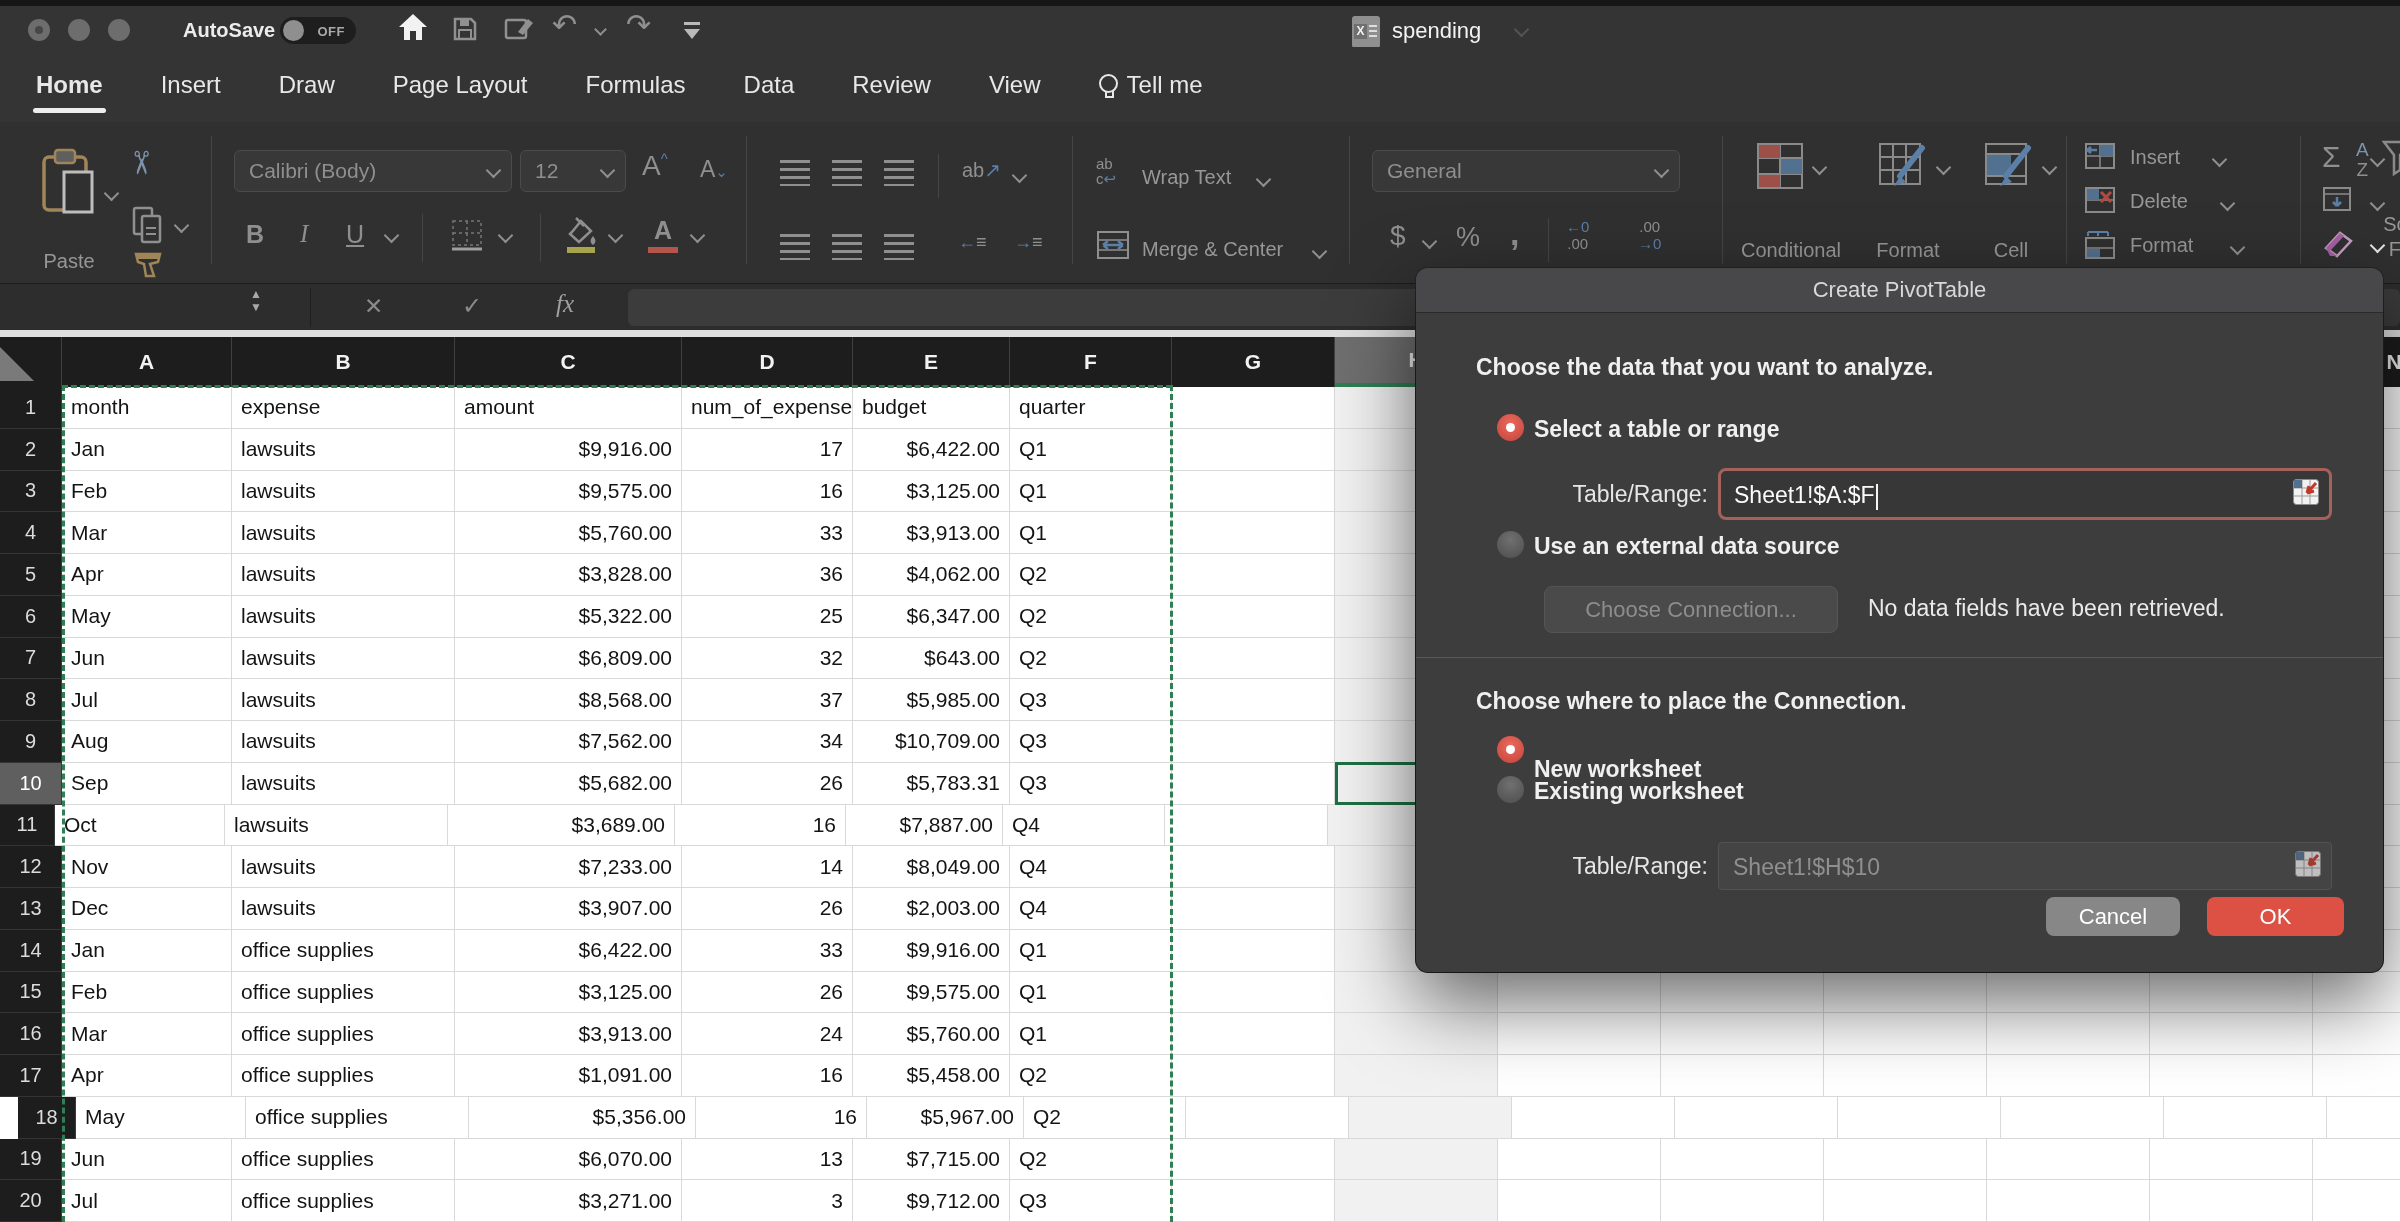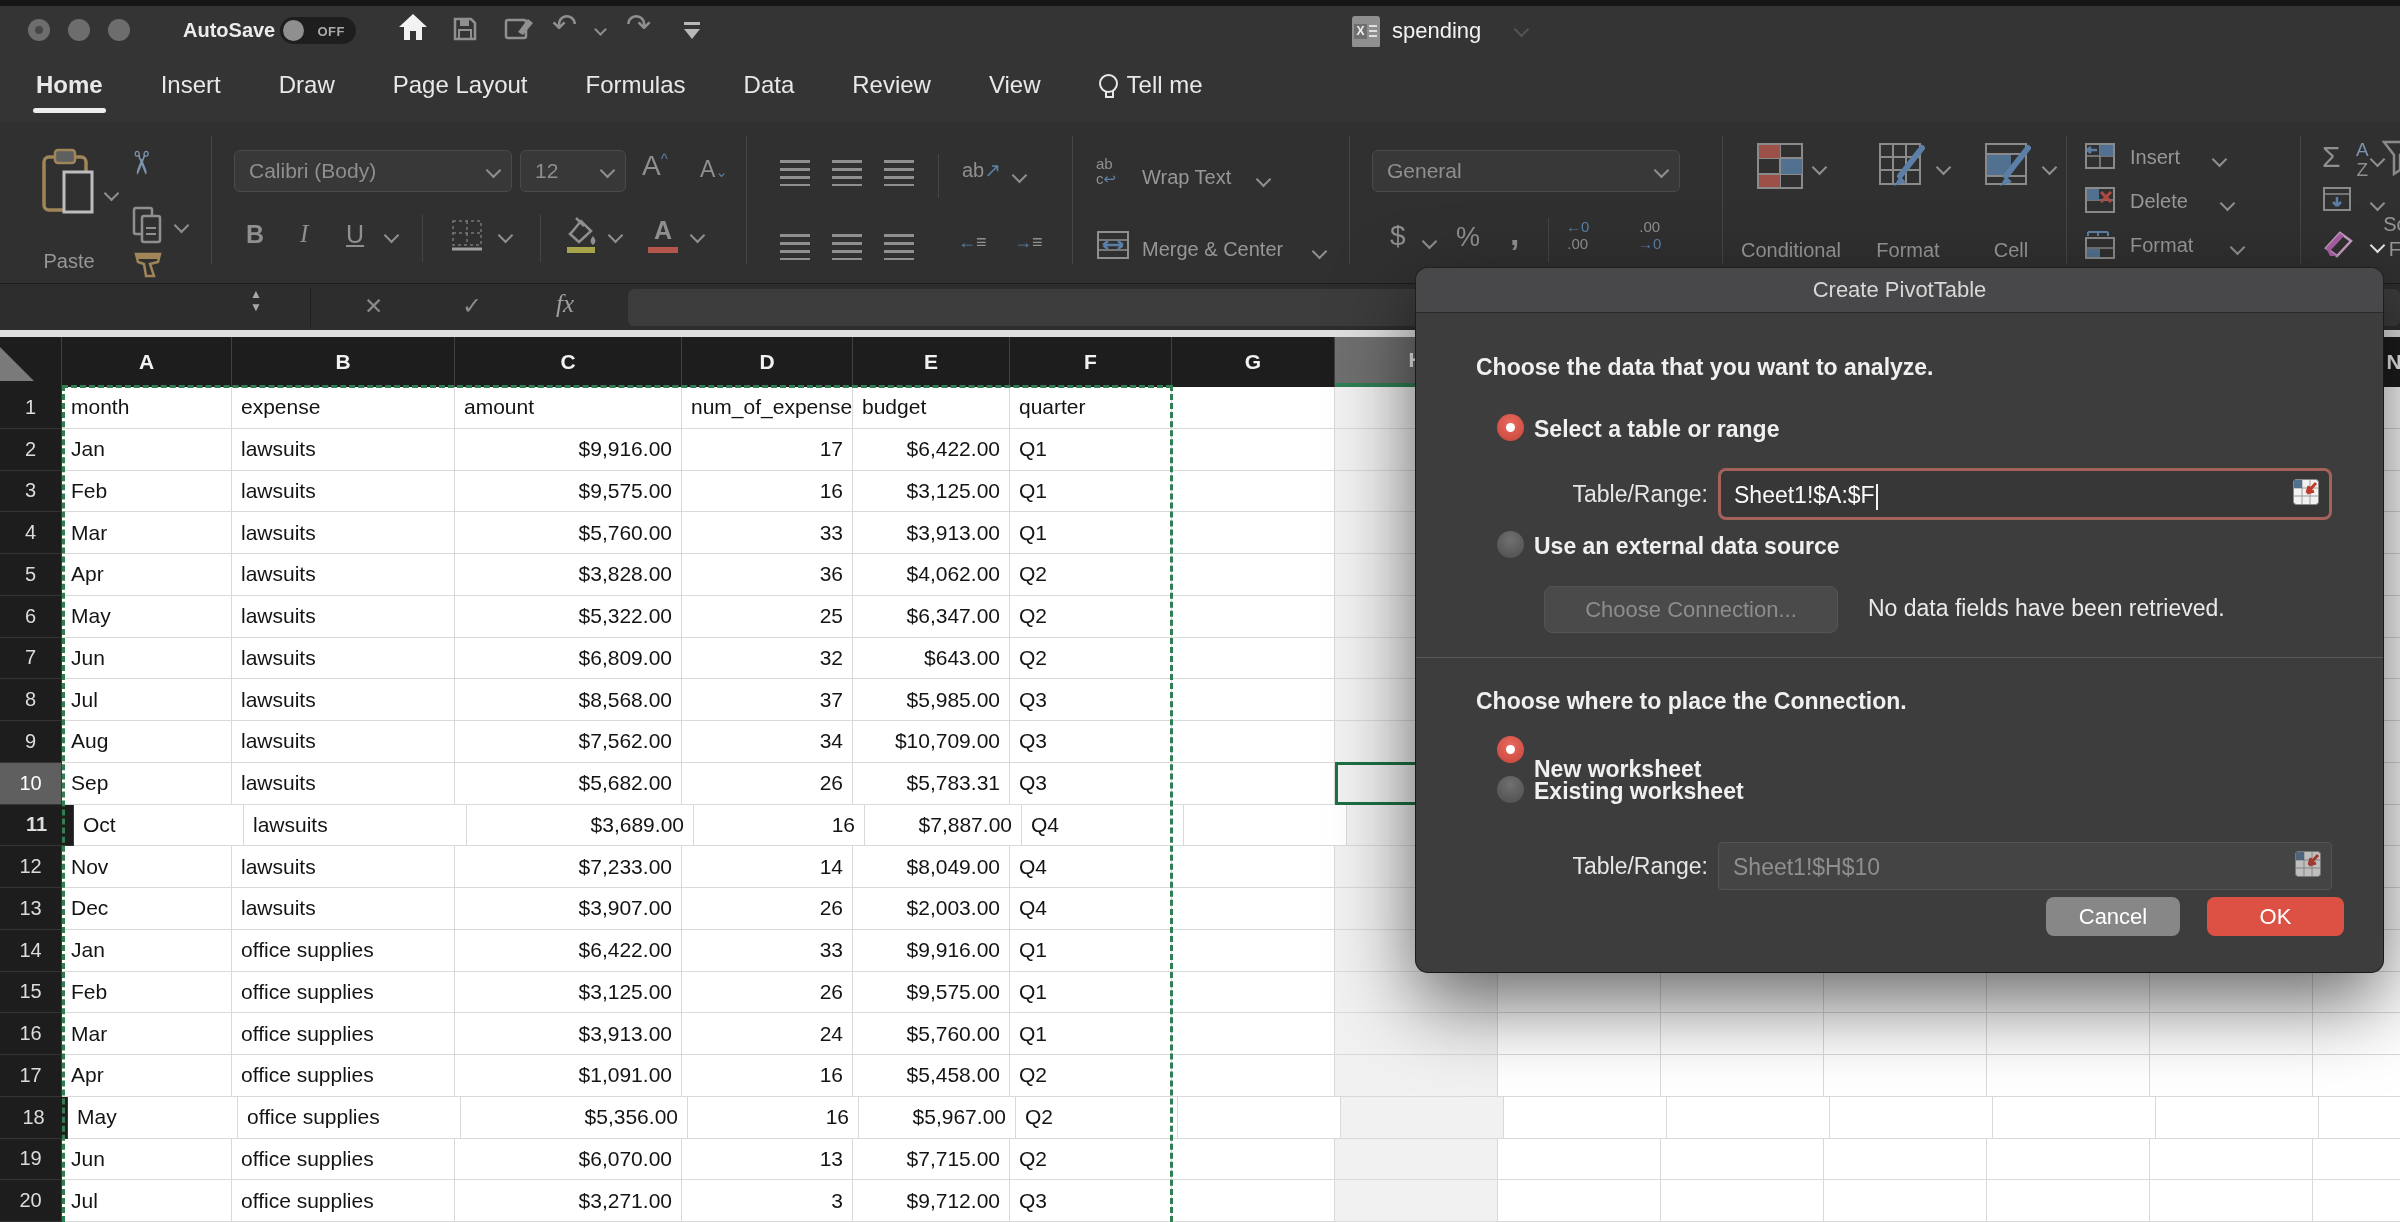--- a/index.html
+++ b/index.html
@@ -595,21 +595,21 @@
         <div class="c" style="width: 163px; height: 41.75px;"></div>
         <div class="c htint" style="width: 163px; height: 41.75px;"></div>
         <div class="c" style="width: 163px; height: 41.75px;"></div>
         <div class="c" style="width: 163px; height: 41.75px;"></div>
         <div class="c" style="width: 163px; height: 41.75px;"></div>
         <div class="c" style="width: 163px; height: 41.75px;"></div>
         <div class="c" style="width: 163px; height: 41.75px;"></div>
         <div class="c" style="width: 163px; height: 41.75px;"></div>
       </div>
       <div class="grow">
-        <div class="c rh" style="width: 74px; height: 41.75px; font-weight: bold;">11</div>
+        <div class="c rh" style="width: 55px; height: 41.75px;">11</div>
         <div class="c" style="width: 170px; height: 41.75px;">Oct</div>
         <div class="c" style="width: 223px; height: 41.75px;">lawsuits</div>
         <div class="c num" style="width: 227px; height: 41.75px;">$3,689.00</div>
         <div class="c num" style="width: 171px; height: 41.75px;">16</div>
         <div class="c num" style="width: 157px; height: 41.75px;">$7,887.00</div>
         <div class="c" style="width: 162px; height: 41.75px;">Q4</div>
         <div class="c" style="width: 163px; height: 41.75px;"></div>
         <div class="c htint" style="width: 163px; height: 41.75px;"></div>
         <div class="c" style="width: 163px; height: 41.75px;"></div>
         <div class="c" style="width: 163px; height: 41.75px;"></div>
@@ -714,21 +714,21 @@
         <div class="c" style="width: 163px; height: 41.75px;"></div>
         <div class="c htint" style="width: 163px; height: 41.75px;"></div>
         <div class="c" style="width: 163px; height: 41.75px;"></div>
         <div class="c" style="width: 163px; height: 41.75px;"></div>
         <div class="c" style="width: 163px; height: 41.75px;"></div>
         <div class="c" style="width: 163px; height: 41.75px;"></div>
         <div class="c" style="width: 163px; height: 41.75px;"></div>
         <div class="c" style="width: 163px; height: 41.75px;"></div>
       </div>
       <div class="grow">
-        <div class="c rh" style="width: 68px; height: 41.75px;">18</div>
+        <div class="c rh" style="width: 58px; height: 41.75px; margin-left: 18px;">18</div>
         <div class="c" style="width: 170px; height: 41.75px;">May</div>
         <div class="c" style="width: 223px; height: 41.75px;">office supplies</div>
         <div class="c num" style="width: 227px; height: 41.75px;">$5,356.00</div>
         <div class="c num" style="width: 171px; height: 41.75px;">16</div>
         <div class="c num" style="width: 157px; height: 41.75px;">$5,967.00</div>
         <div class="c" style="width: 162px; height: 41.75px;">Q2</div>
         <div class="c" style="width: 163px; height: 41.75px;"></div>
         <div class="c htint" style="width: 163px; height: 41.75px;"></div>
         <div class="c" style="width: 163px; height: 41.75px;"></div>
         <div class="c" style="width: 163px; height: 41.75px;"></div>

